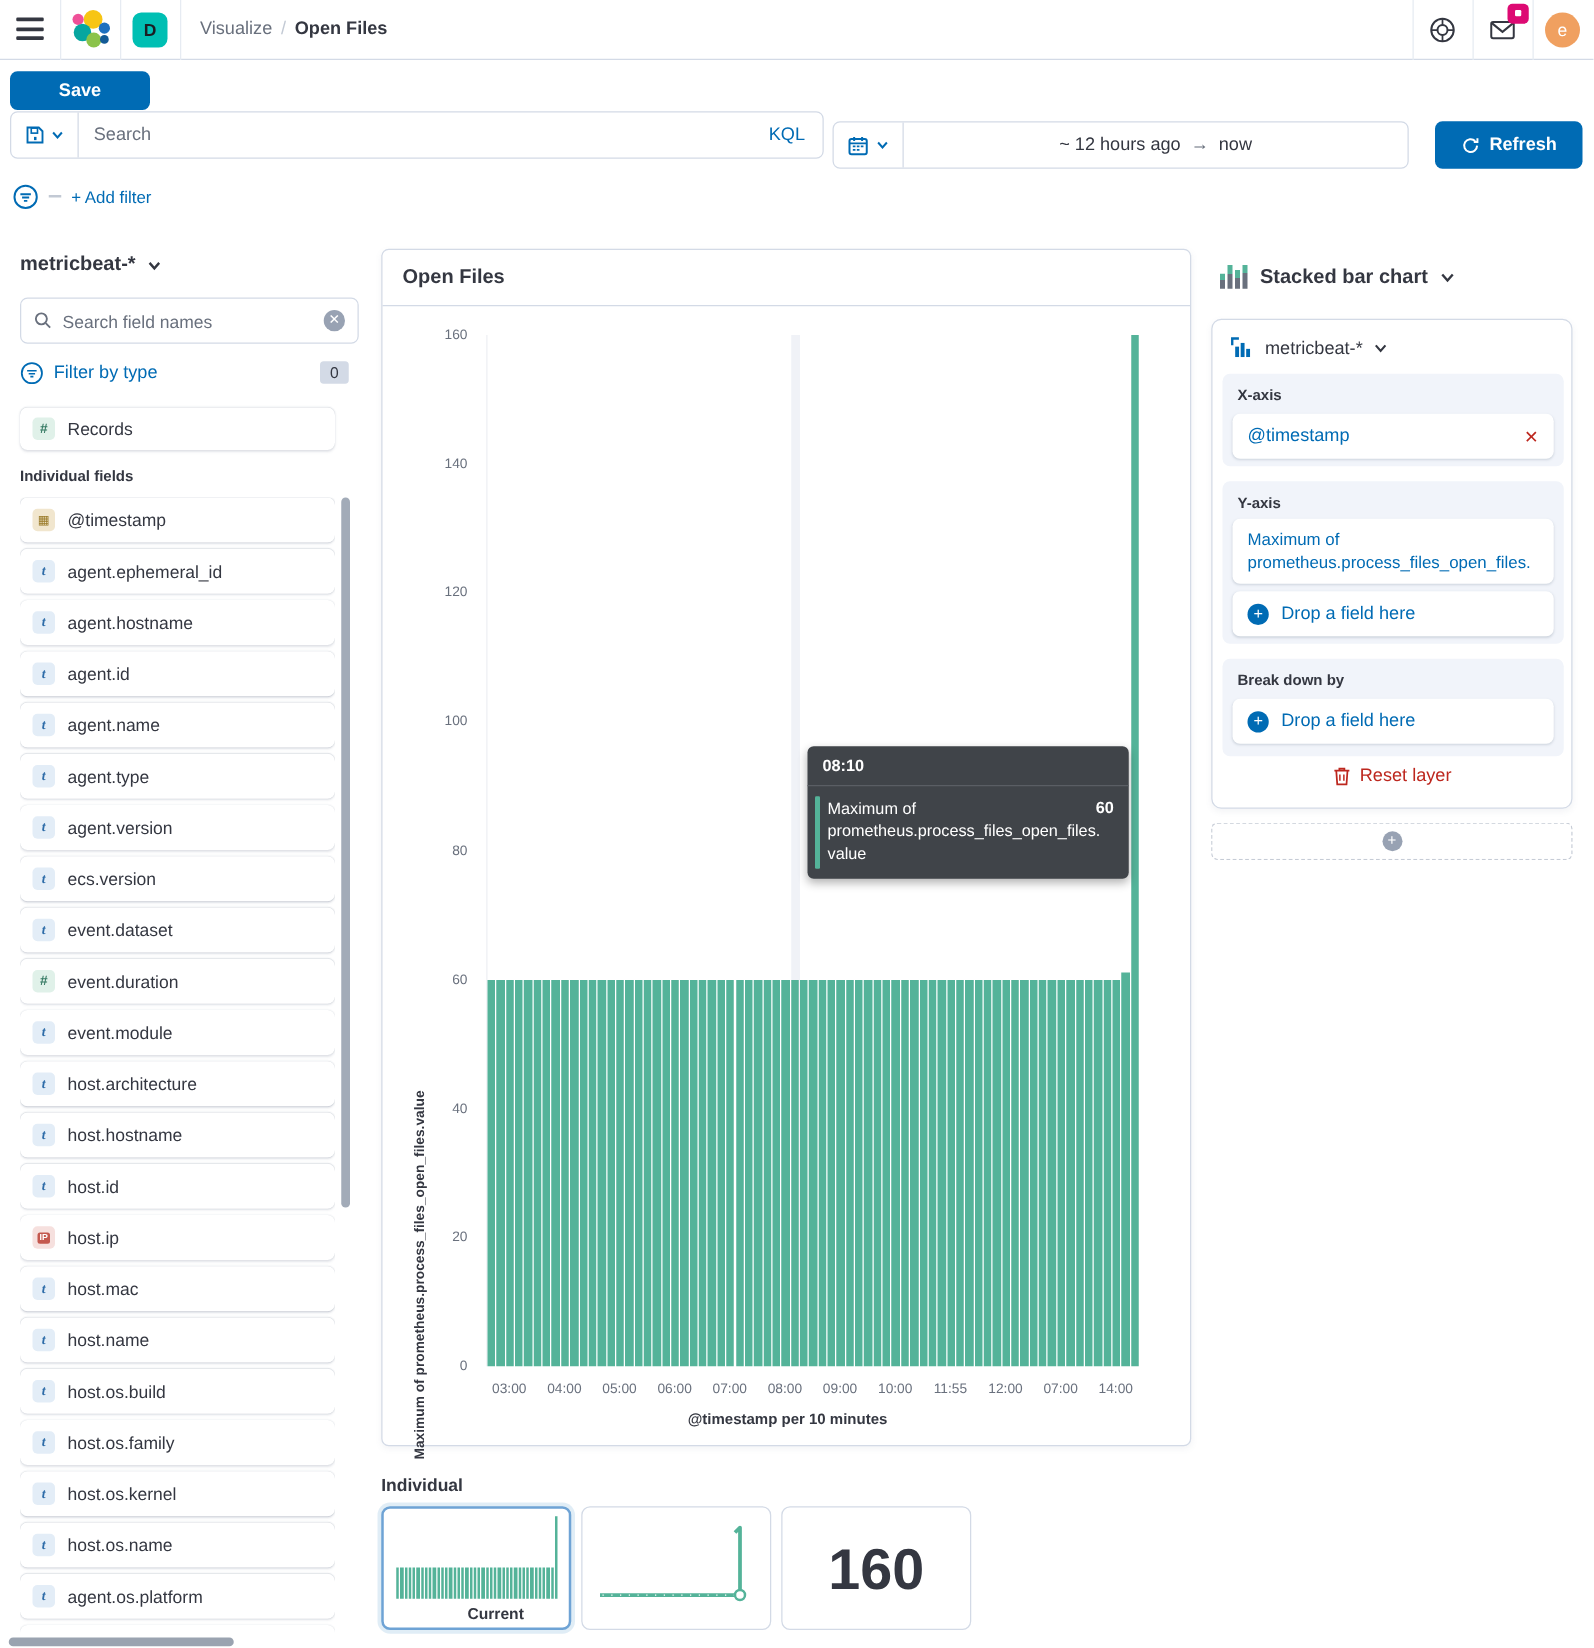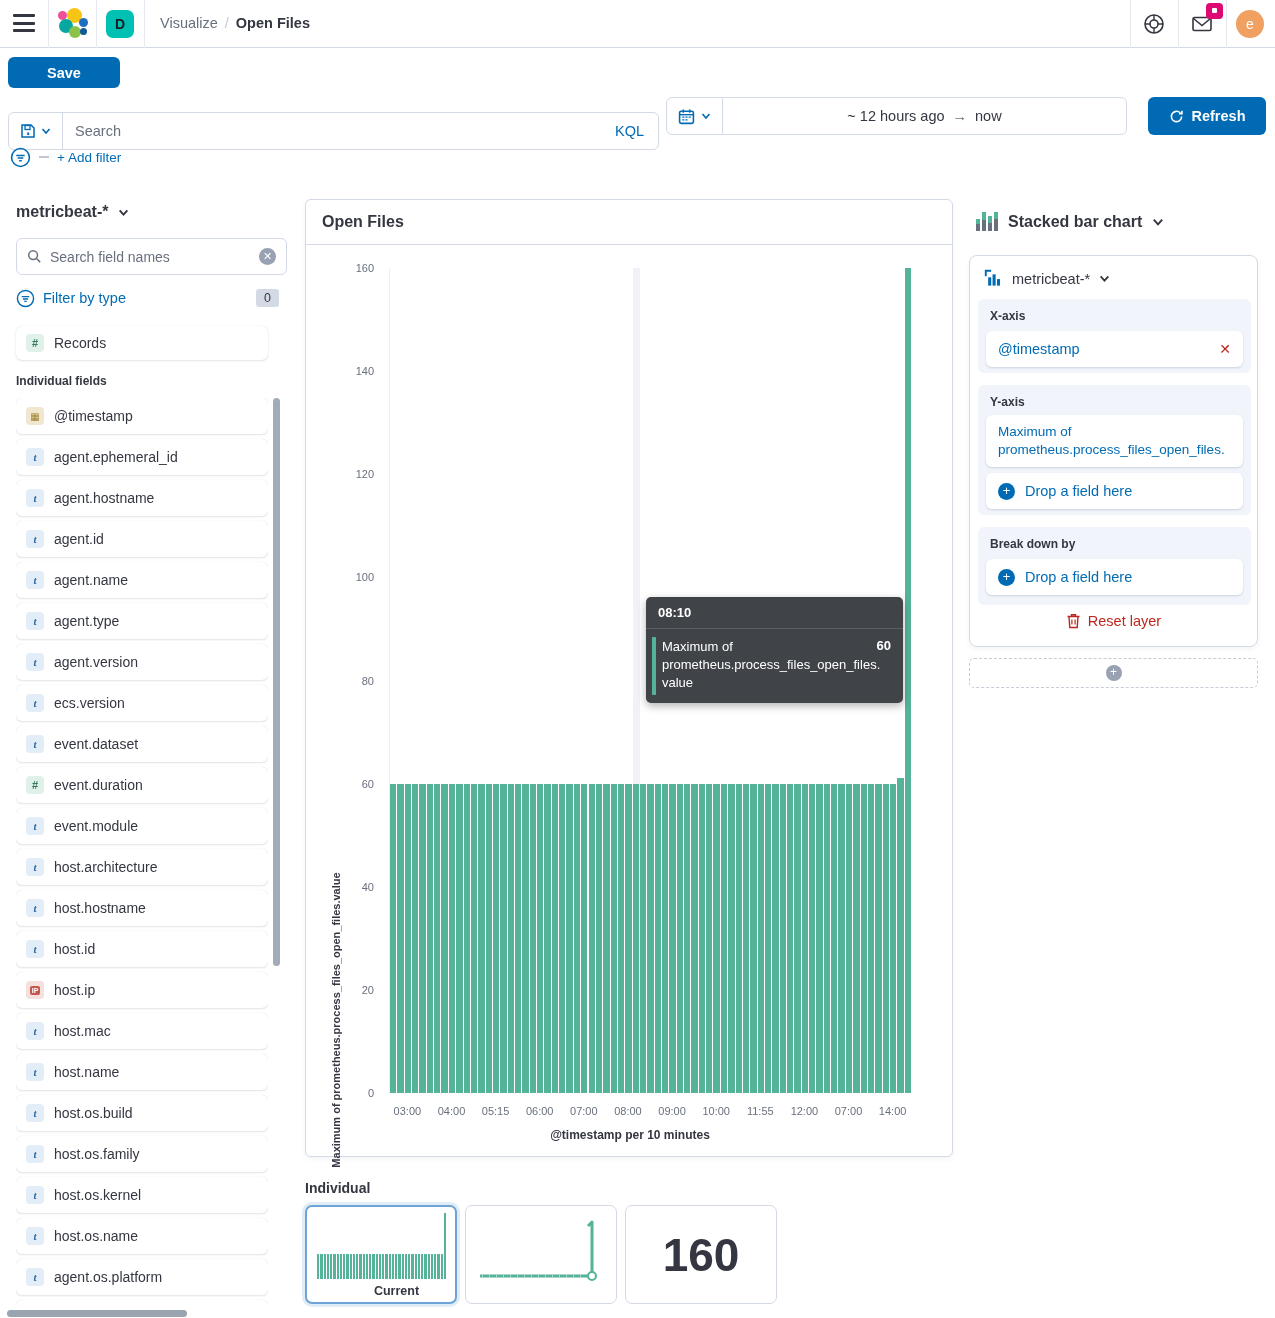--- a/index.html
+++ b/index.html
@@ -23,21 +23,21 @@
   .badge-dot { position:absolute; left:1206px; top:3px; width:17px; height:16px; background:#DD0A73; border-radius:4px; }
   .badge-dot i { position:absolute; left:6px; top:5px; width:5px; height:5px; background:#fff; border-radius:1px; }
   .avatar { position:absolute; left:1236px; top:10px; width:28px; height:28px; border-radius:50%; background:#F0A060; color:#fff; font-size:14px; display:flex; align-items:center; justify-content:center; cursor:pointer; }
 
   
   .btn-primary { position:absolute; background:#006BB4; color:#fff; border:none; border-radius:6px; font-weight:700; font-size:14.5px; font-family:inherit; cursor:pointer; display:flex; align-items:center; justify-content:center; gap:8px; }
   .save-btn { left:8px; top:57px; width:112px; height:31px; }
   .refresh-btn { left:1148px; top:97px; width:118px; height:38px; }
 
   
-  .searchbox { position:absolute; left:8px; top:112px; width:651px; height:38px; background:#fff; border:1px solid #d3dae6; border-radius:6px; display:flex; align-items:center; }
+  .searchbox { position:absolute; left:8px; top:89px; width:651px; height:38px; background:#fff; border:1px solid #d3dae6; border-radius:6px; display:flex; align-items:center; }
   .sq-btn { width:54px; height:100%; border-right:1px solid #d3dae6; display:flex; align-items:center; justify-content:center; gap:5px; cursor:pointer; }
   .search-input { flex:1; border:none; outline:none; font-size:14.5px; font-family:inherit; padding:0 12px; color:#343741; background:transparent; }
   .search-input::placeholder { color:#69707D; }
   .kql { padding:0 14px; color:#006BB4; font-size:14.5px; cursor:pointer; }
   .datepicker { position:absolute; left:666px; top:97px; width:461px; height:38px; background:#fff; border:1px solid #d3dae6; border-radius:6px; display:flex; align-items:center; }
   .dp-btn { width:56px; height:100%; border-right:1px solid #d3dae6; display:flex; align-items:center; justify-content:center; gap:6px; cursor:pointer; }
   .dp-text { flex:1; text-align:center; font-size:14.5px; color:#343741; cursor:pointer; }
   .dp-text .arr { color:#69707D; padding:0 8px; }
   .filter-row { position:absolute; left:10px; top:146px; height:22px; display:flex; align-items:center; gap:8px; }
   .filter-dash { width:10px; height:2px; background:#c2c9d4; }
@@ -421,21 +421,21 @@
         <div class="bar" style="left: 477.887px; width: 6.35211px; height: 309.375px; background: rgb(84, 179, 153);"></div>
         <div class="bar" style="left: 485.239px; width: 6.35211px; height: 309.375px; background: rgb(84, 179, 153);"></div>
         <div class="bar" style="left: 492.592px; width: 6.35211px; height: 309.375px; background: rgb(84, 179, 153);"></div>
         <div class="bar" style="left: 499.944px; width: 6.35211px; height: 309.375px; background: rgb(84, 179, 153);"></div>
         <div class="bar" style="left: 507.296px; width: 6.35211px; height: 314.531px; background: rgb(84, 179, 153);"></div>
         <div class="bar" style="left: 514.648px; width: 6.35211px; height: 825px; background: rgb(84, 179, 153);"></div>
       </div>
     <div id="xticks">
         <div class="xtick" style="left: 79.3803px;">03:00</div>
         <div class="xtick" style="left: 123.493px;">04:00</div>
-        <div class="xtick" style="left: 167.606px;">05:15</div>
+        <div class="xtick" style="left: 167.606px;">05:00</div>
         <div class="xtick" style="left: 211.718px;">06:00</div>
         <div class="xtick" style="left: 255.831px;">07:00</div>
         <div class="xtick" style="left: 299.944px;">08:00</div>
         <div class="xtick" style="left: 344.056px;">09:00</div>
         <div class="xtick" style="left: 388.169px;">10:00</div>
         <div class="xtick" style="left: 432.282px;">11:55</div>
         <div class="xtick" style="left: 476.394px;">12:00</div>
         <div class="xtick" style="left: 520.507px;">07:00</div>
         <div class="xtick" style="left: 564.62px;">14:00</div>
       </div>

